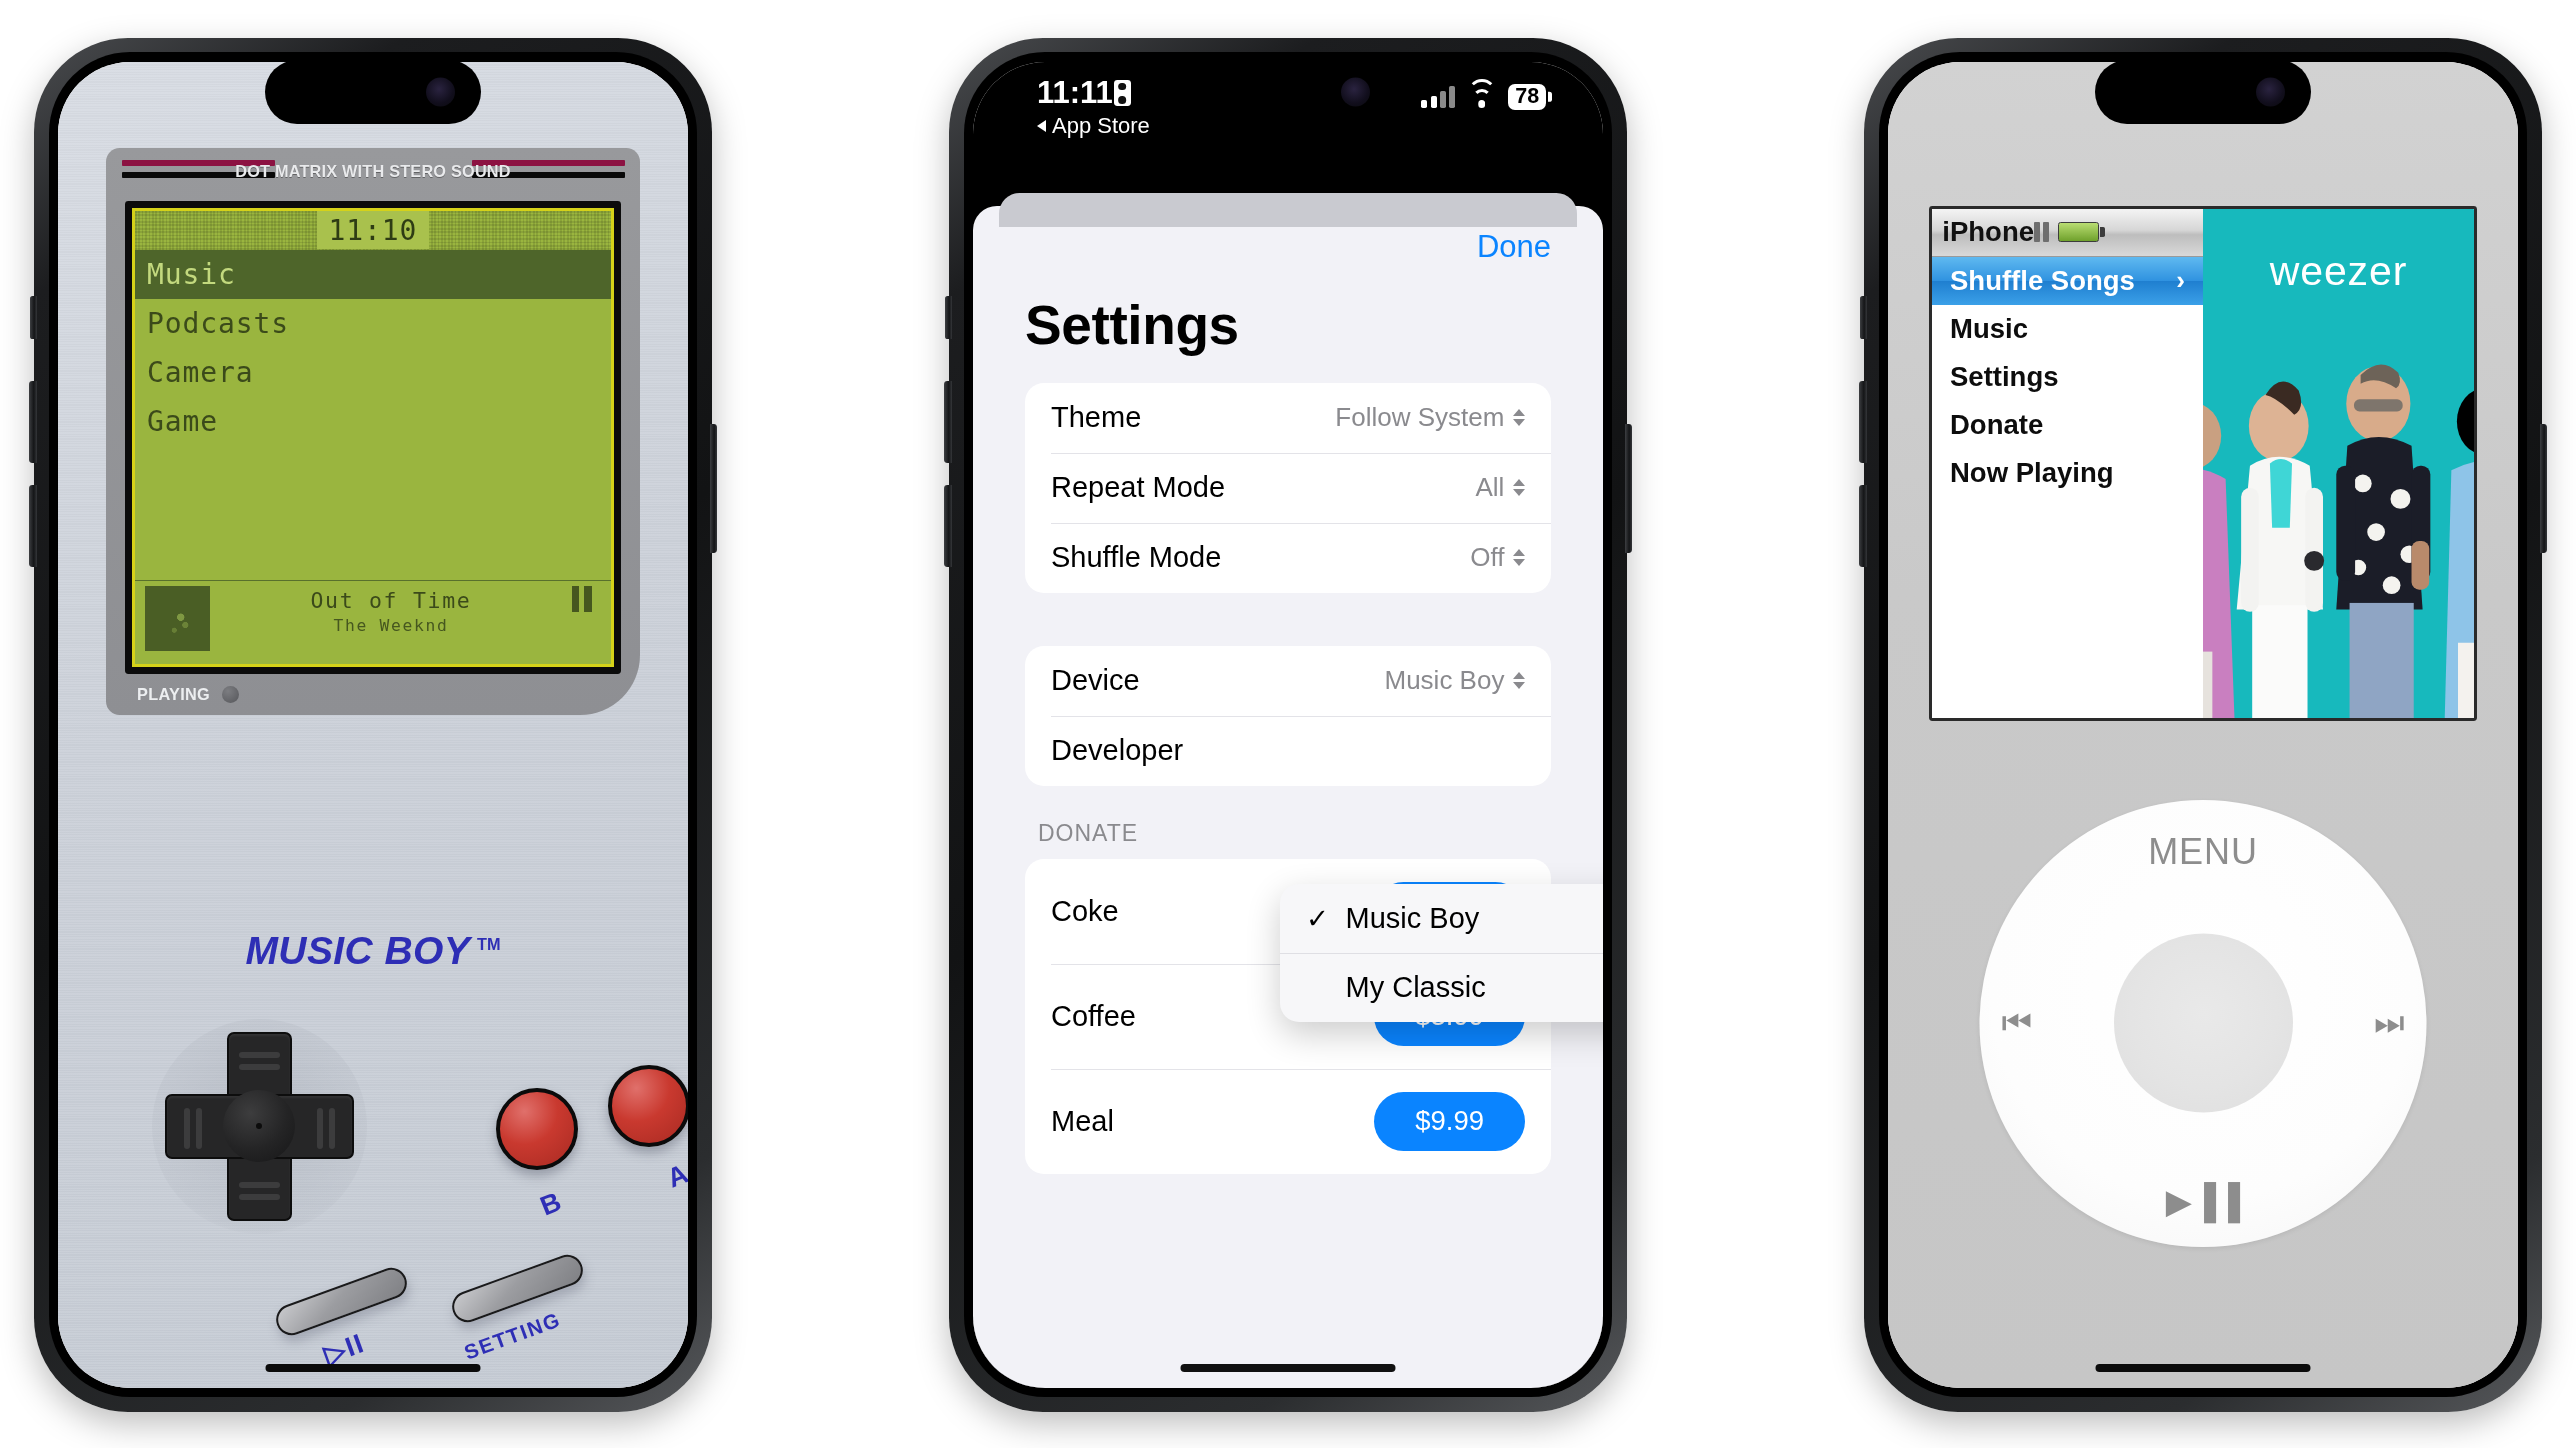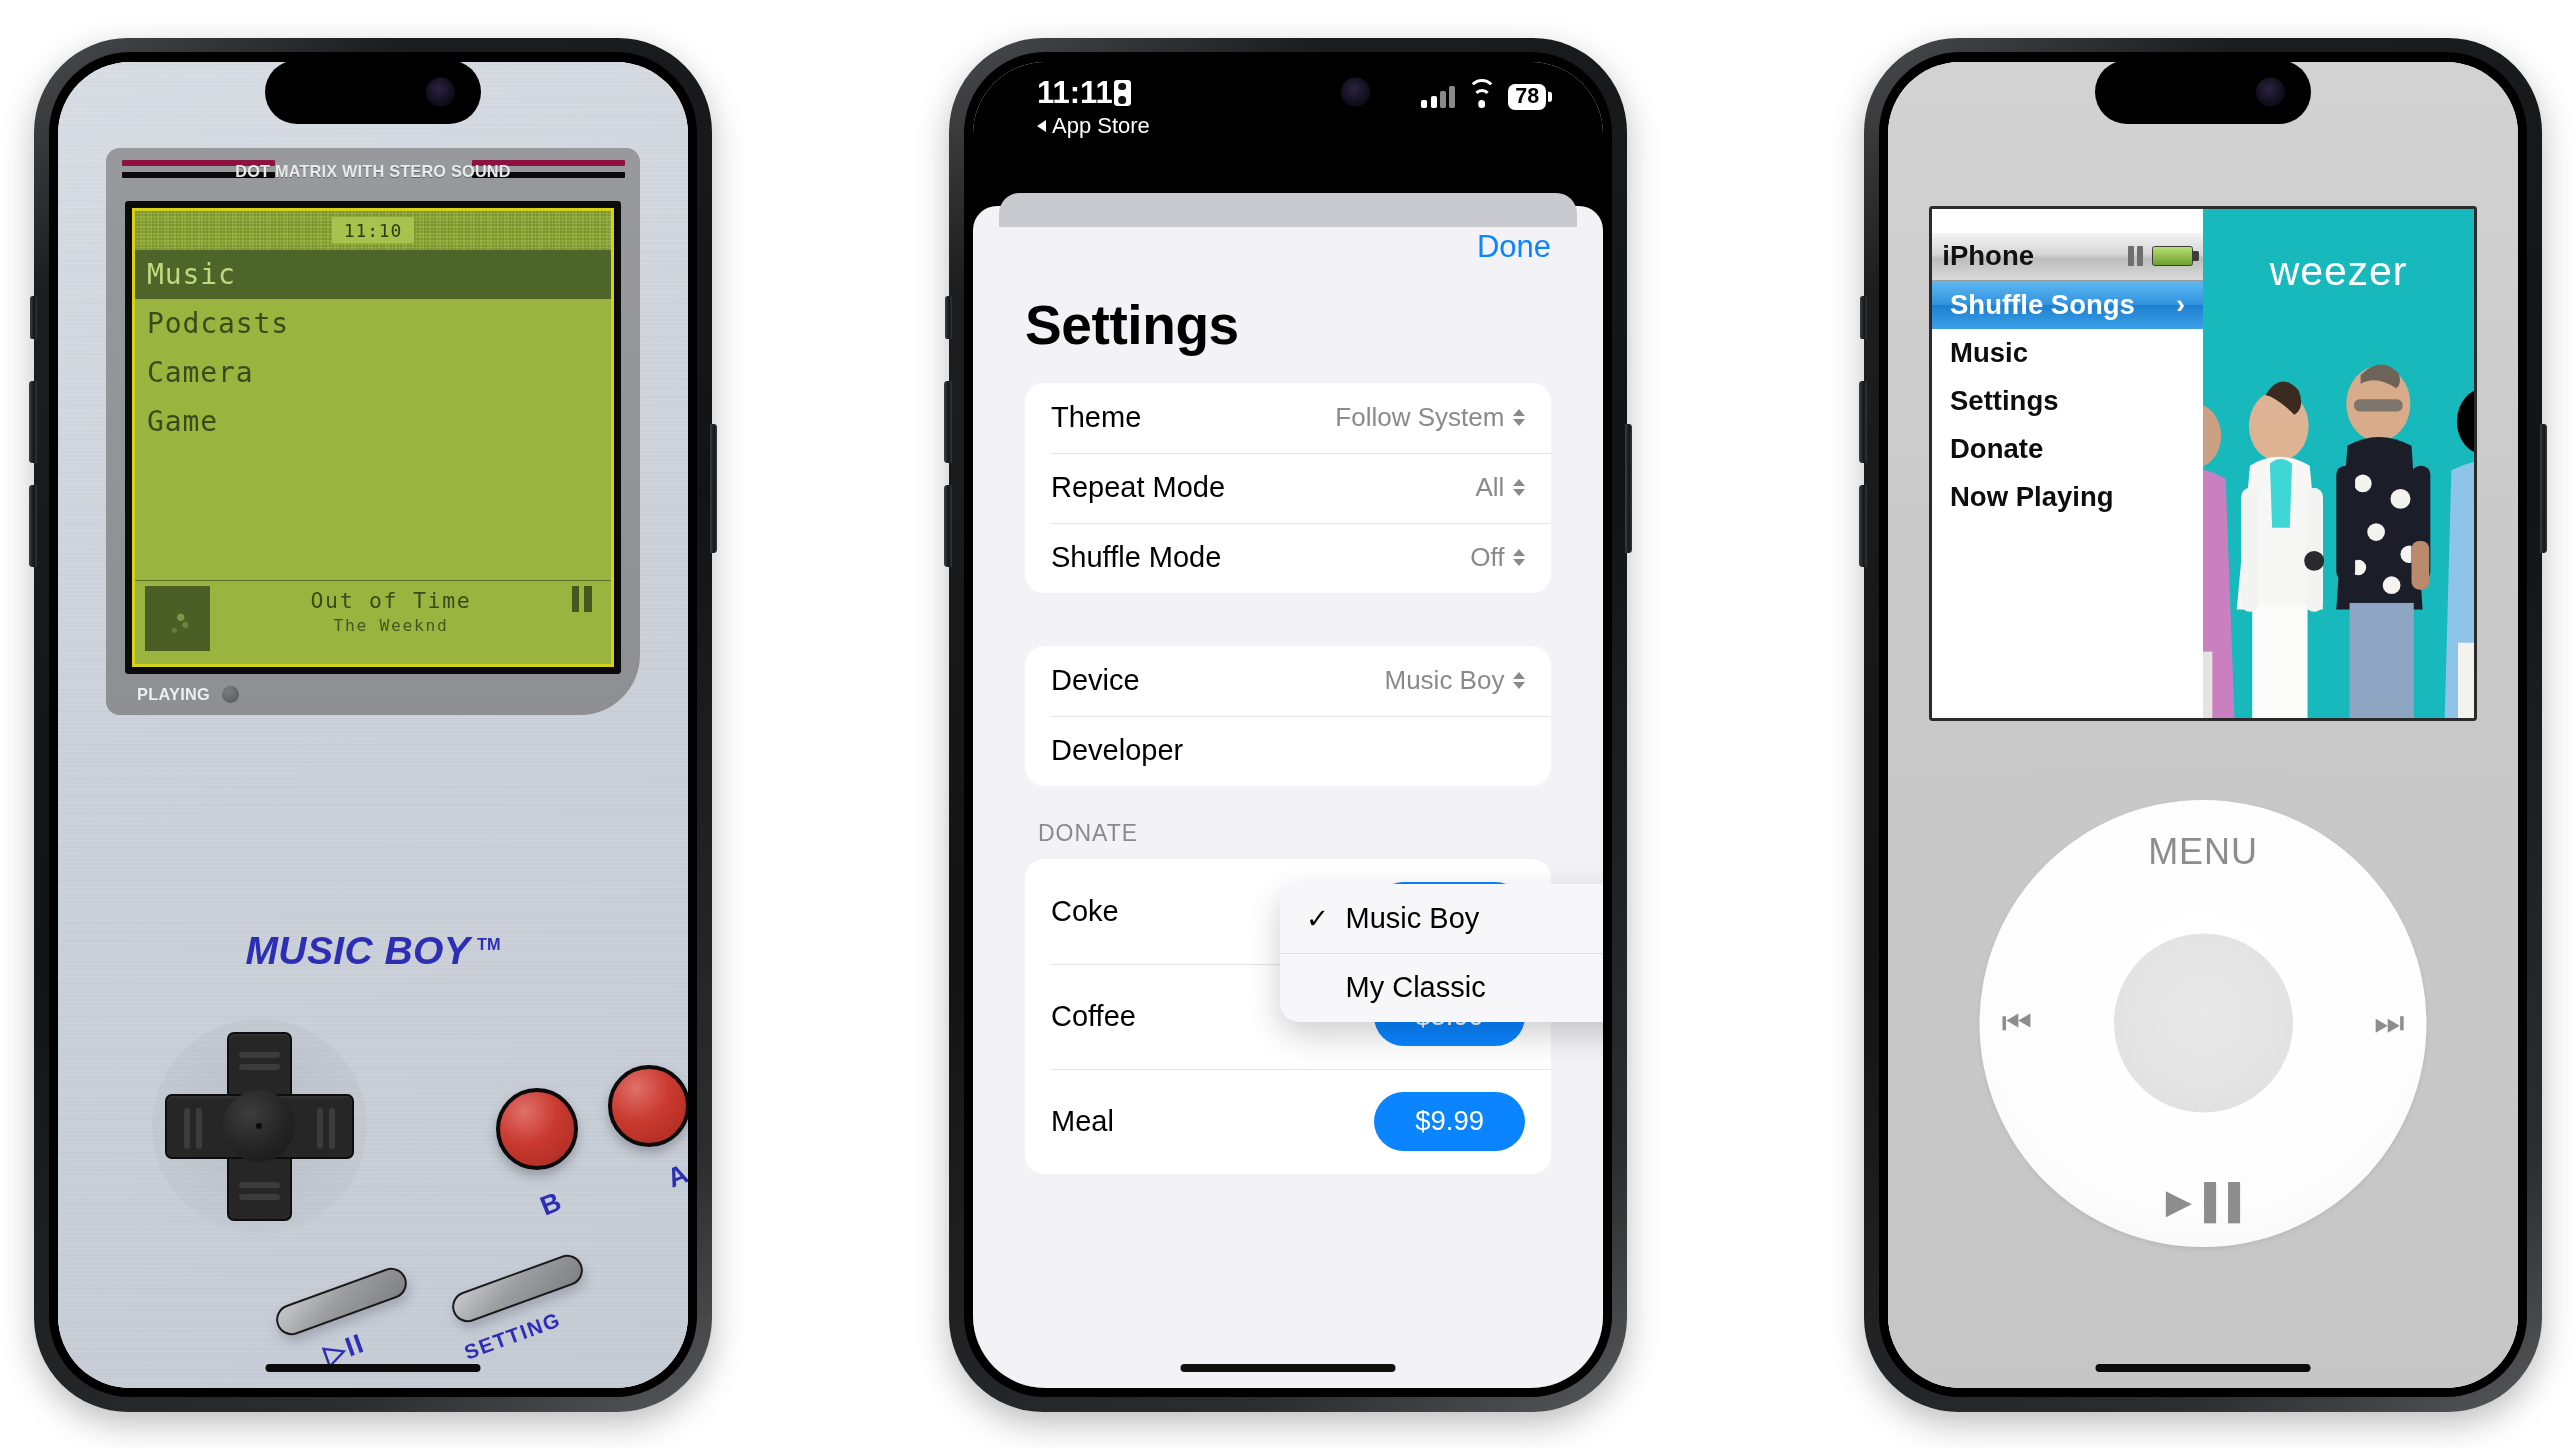--- a/index.html
+++ b/index.html
@@ -119,21 +119,21 @@
     height: 39px; flex: 0 0 auto;
     background:
       repeating-linear-gradient(0deg, rgba(0,0,0,.10) 0 1.7px, rgba(0,0,0,0) 1.7px 3.4px),
       repeating-linear-gradient(90deg, rgba(0,0,0,.10) 0 1.7px, rgba(0,0,0,0) 1.7px 3.4px),
       #9ab53f;
     display: flex; align-items: center; justify-content: center;
     position: relative;
   }
   .gb-clock {
     background: #a9c14d; color: #2e3c14;
-    font-size: 18px; padding: 2.6px 12px; letter-spacing: 0.9px;
+    font-size: 28px; padding: 2.6px 12px; letter-spacing: 0.9px;
   }
   .gb-list { flex: 1 1 auto; }
   .gb-row {
     height: 49px; display: flex; align-items: center;
     padding: 0 12px; font-size: 28px; color: #3b4a1a; letter-spacing: 0.9px;
   }
   .gb-row.sel { background: #4e652a; color: #c3d97e; }
   .gb-now {
     flex: 0 0 auto; height: 84px;
     border-top: 1.7px solid #58702c;
@@ -361,25 +361,24 @@
     position: absolute; inset: 0;
     background: linear-gradient(180deg,#d2d2d2 0%, #c9c9c9 40%, #c6c6c6 100%);
   }
   .ipod-display {
     position: absolute; left: 41px; right: 41px; top: 144px; height: 515px;
     background: #fff; border: 3.4px solid #2a2a2a; border-radius: 3.4px;
     display: flex; overflow: hidden;
   }
   .ipod-menu { width: 50%; display: flex; flex-direction: column; background: #fff; }
   .ipod-titlebar {
-    height: 48px; display: flex; align-items: center; justify-content: space-between;
+    height: 48px; display: flex; align-items: center; 
     padding: 0 10.3px;
     background: linear-gradient(180deg,#f4f4f4 0%, #d6d6d6 45%, #bdbdbd 55%, #d9d9d9 100%);
     border-bottom: 0.9px solid #9a9a9a;
-    margin-top: 24px;
   }
   .ipod-titlebar .t { font-size: 27.5px; font-weight: 700; color: #111; }
   .ipod-status { display: flex; align-items: center; gap: 8.6px; }
   .ipod-pause { display: flex; gap: 3.4px; }
   .ipod-pause i { width: 6px; height: 20.6px; background: #6e6e6e; border-radius: 0.9px; }
   .ipod-batt {
     position: relative; width: 41px; height: 20.6px;
     border: 1.7px solid #3c3c3c; border-radius: 2.6px;
     background: linear-gradient(180deg,#b9dd72,#6fa12c);
   }

